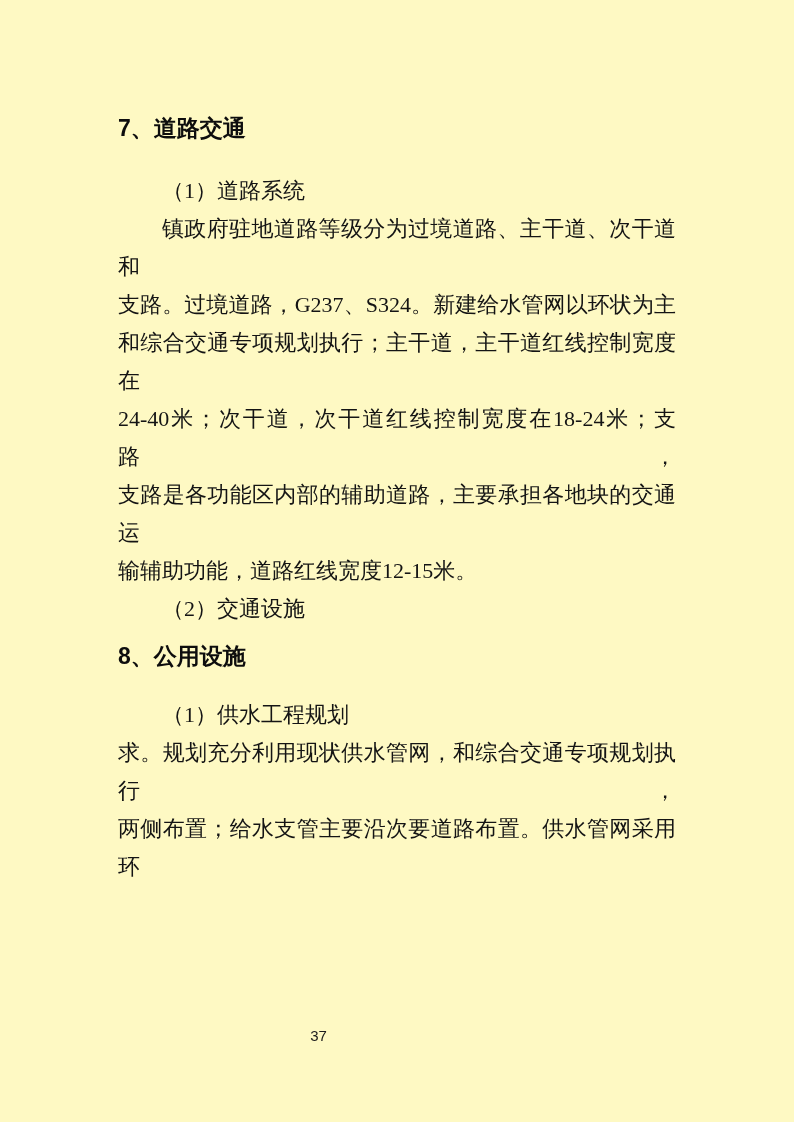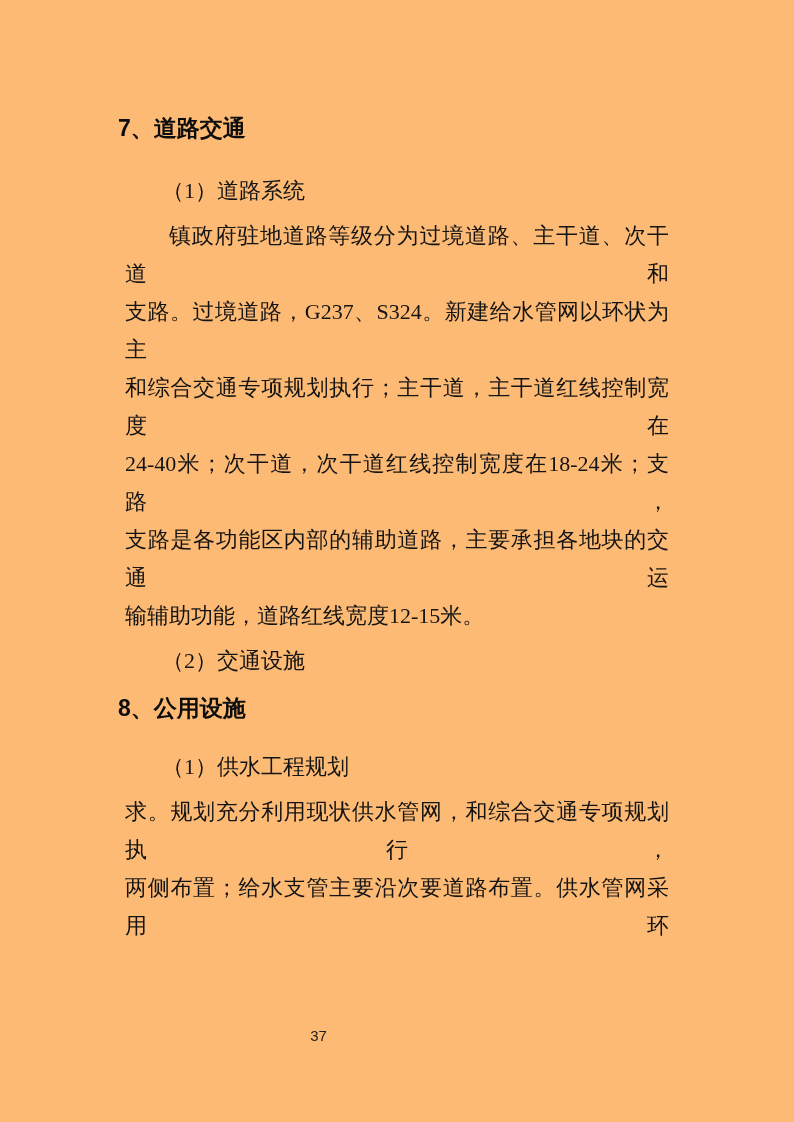--- a/index.html
+++ b/index.html
@@ -8,21 +8,21 @@
     width: 794px;
     height: 1122px;
     position: relative;
     background: #ffffff;
     color: #141414;
     overflow: hidden;
   }
   .page {
     position: absolute;
     inset: 0;
-    background: #fdba74;
+    background: #fef9c3;
     overflow: hidden;
   }
   .content {
     position: absolute;
     left: 118px;
     top: 114px;
     width: 558px;
     font-family: "Liberation Serif", "DejaVu Serif", serif;
   }
   .block-heading {
@@ -36,21 +36,21 @@
   .block-heading:first-child {
     margin: 0 0 30px 0;
   }
   .block-subheading {
     font-size: 22px;
     line-height: 38px;
     text-indent: 2em;
     font-weight: normal;
   }
   .block-paragraph {
-    margin: 7px;
+    margin: 0;
   }
   .line {
     font-size: 22px;
     line-height: 38px;
     text-align: justify;
     text-align-last: justify;
     white-space: normal;
   }
   .line.first { text-indent: 2em; }
   .line.last { text-align-last: left; }

